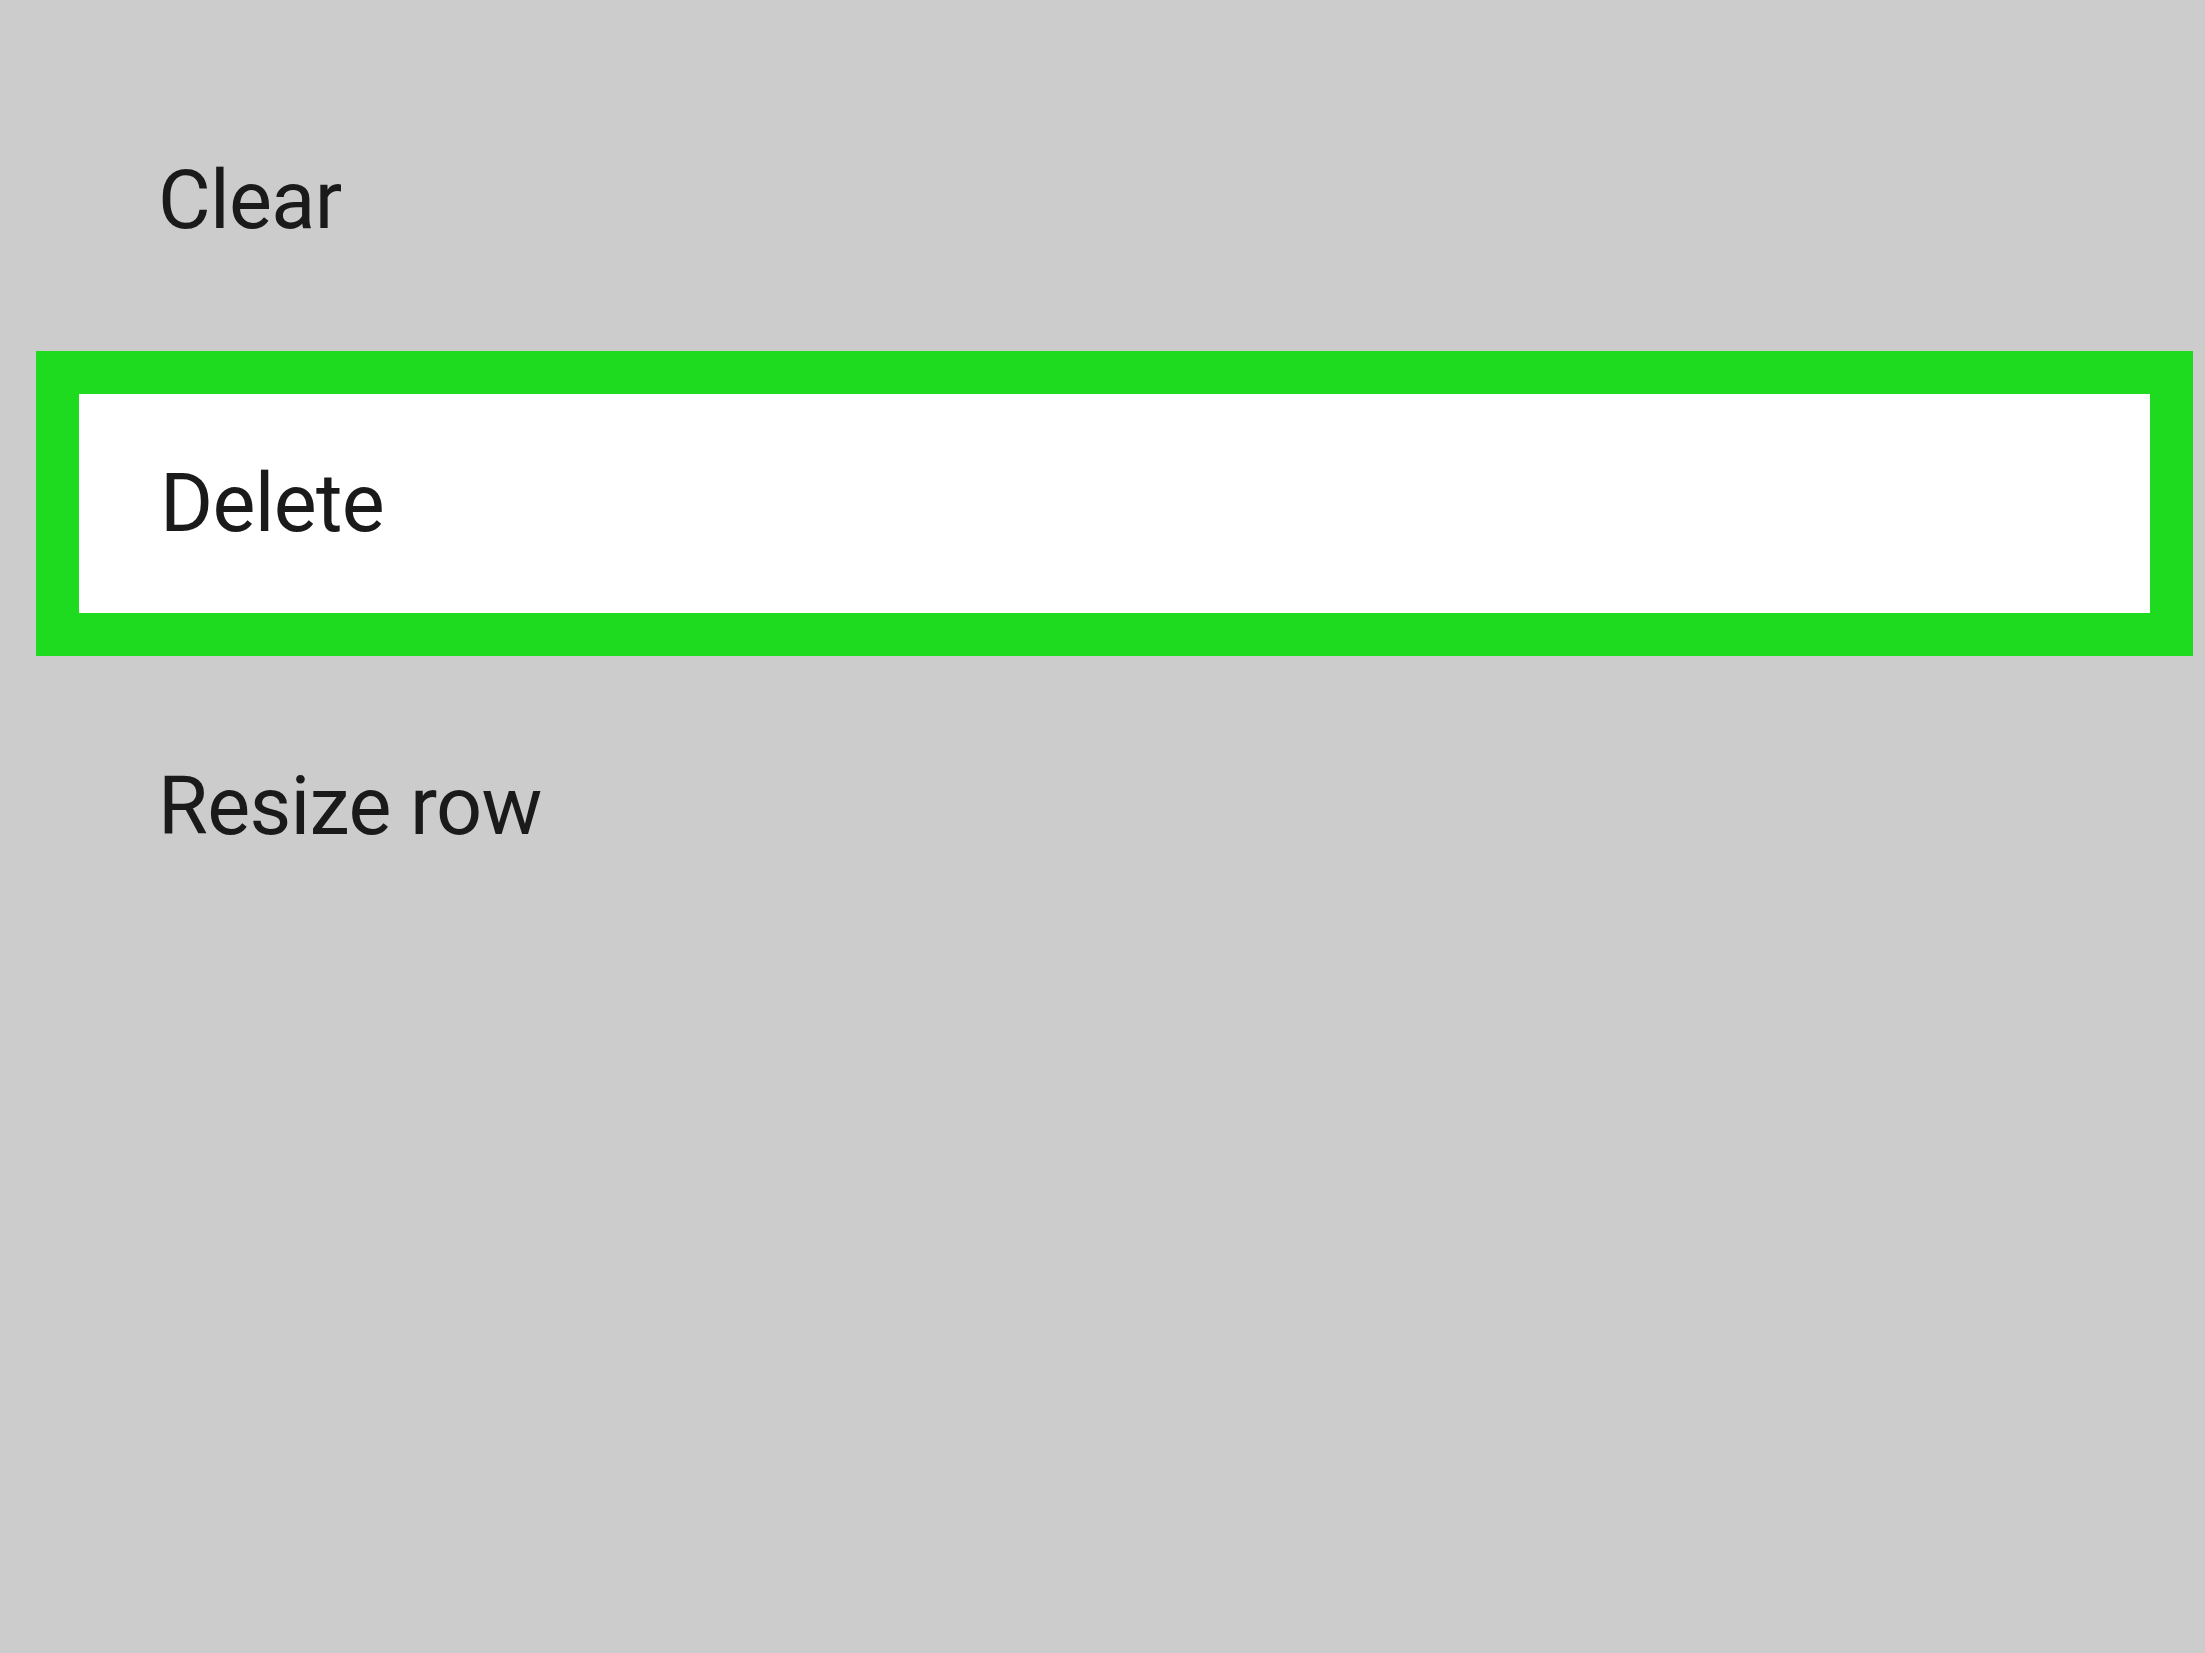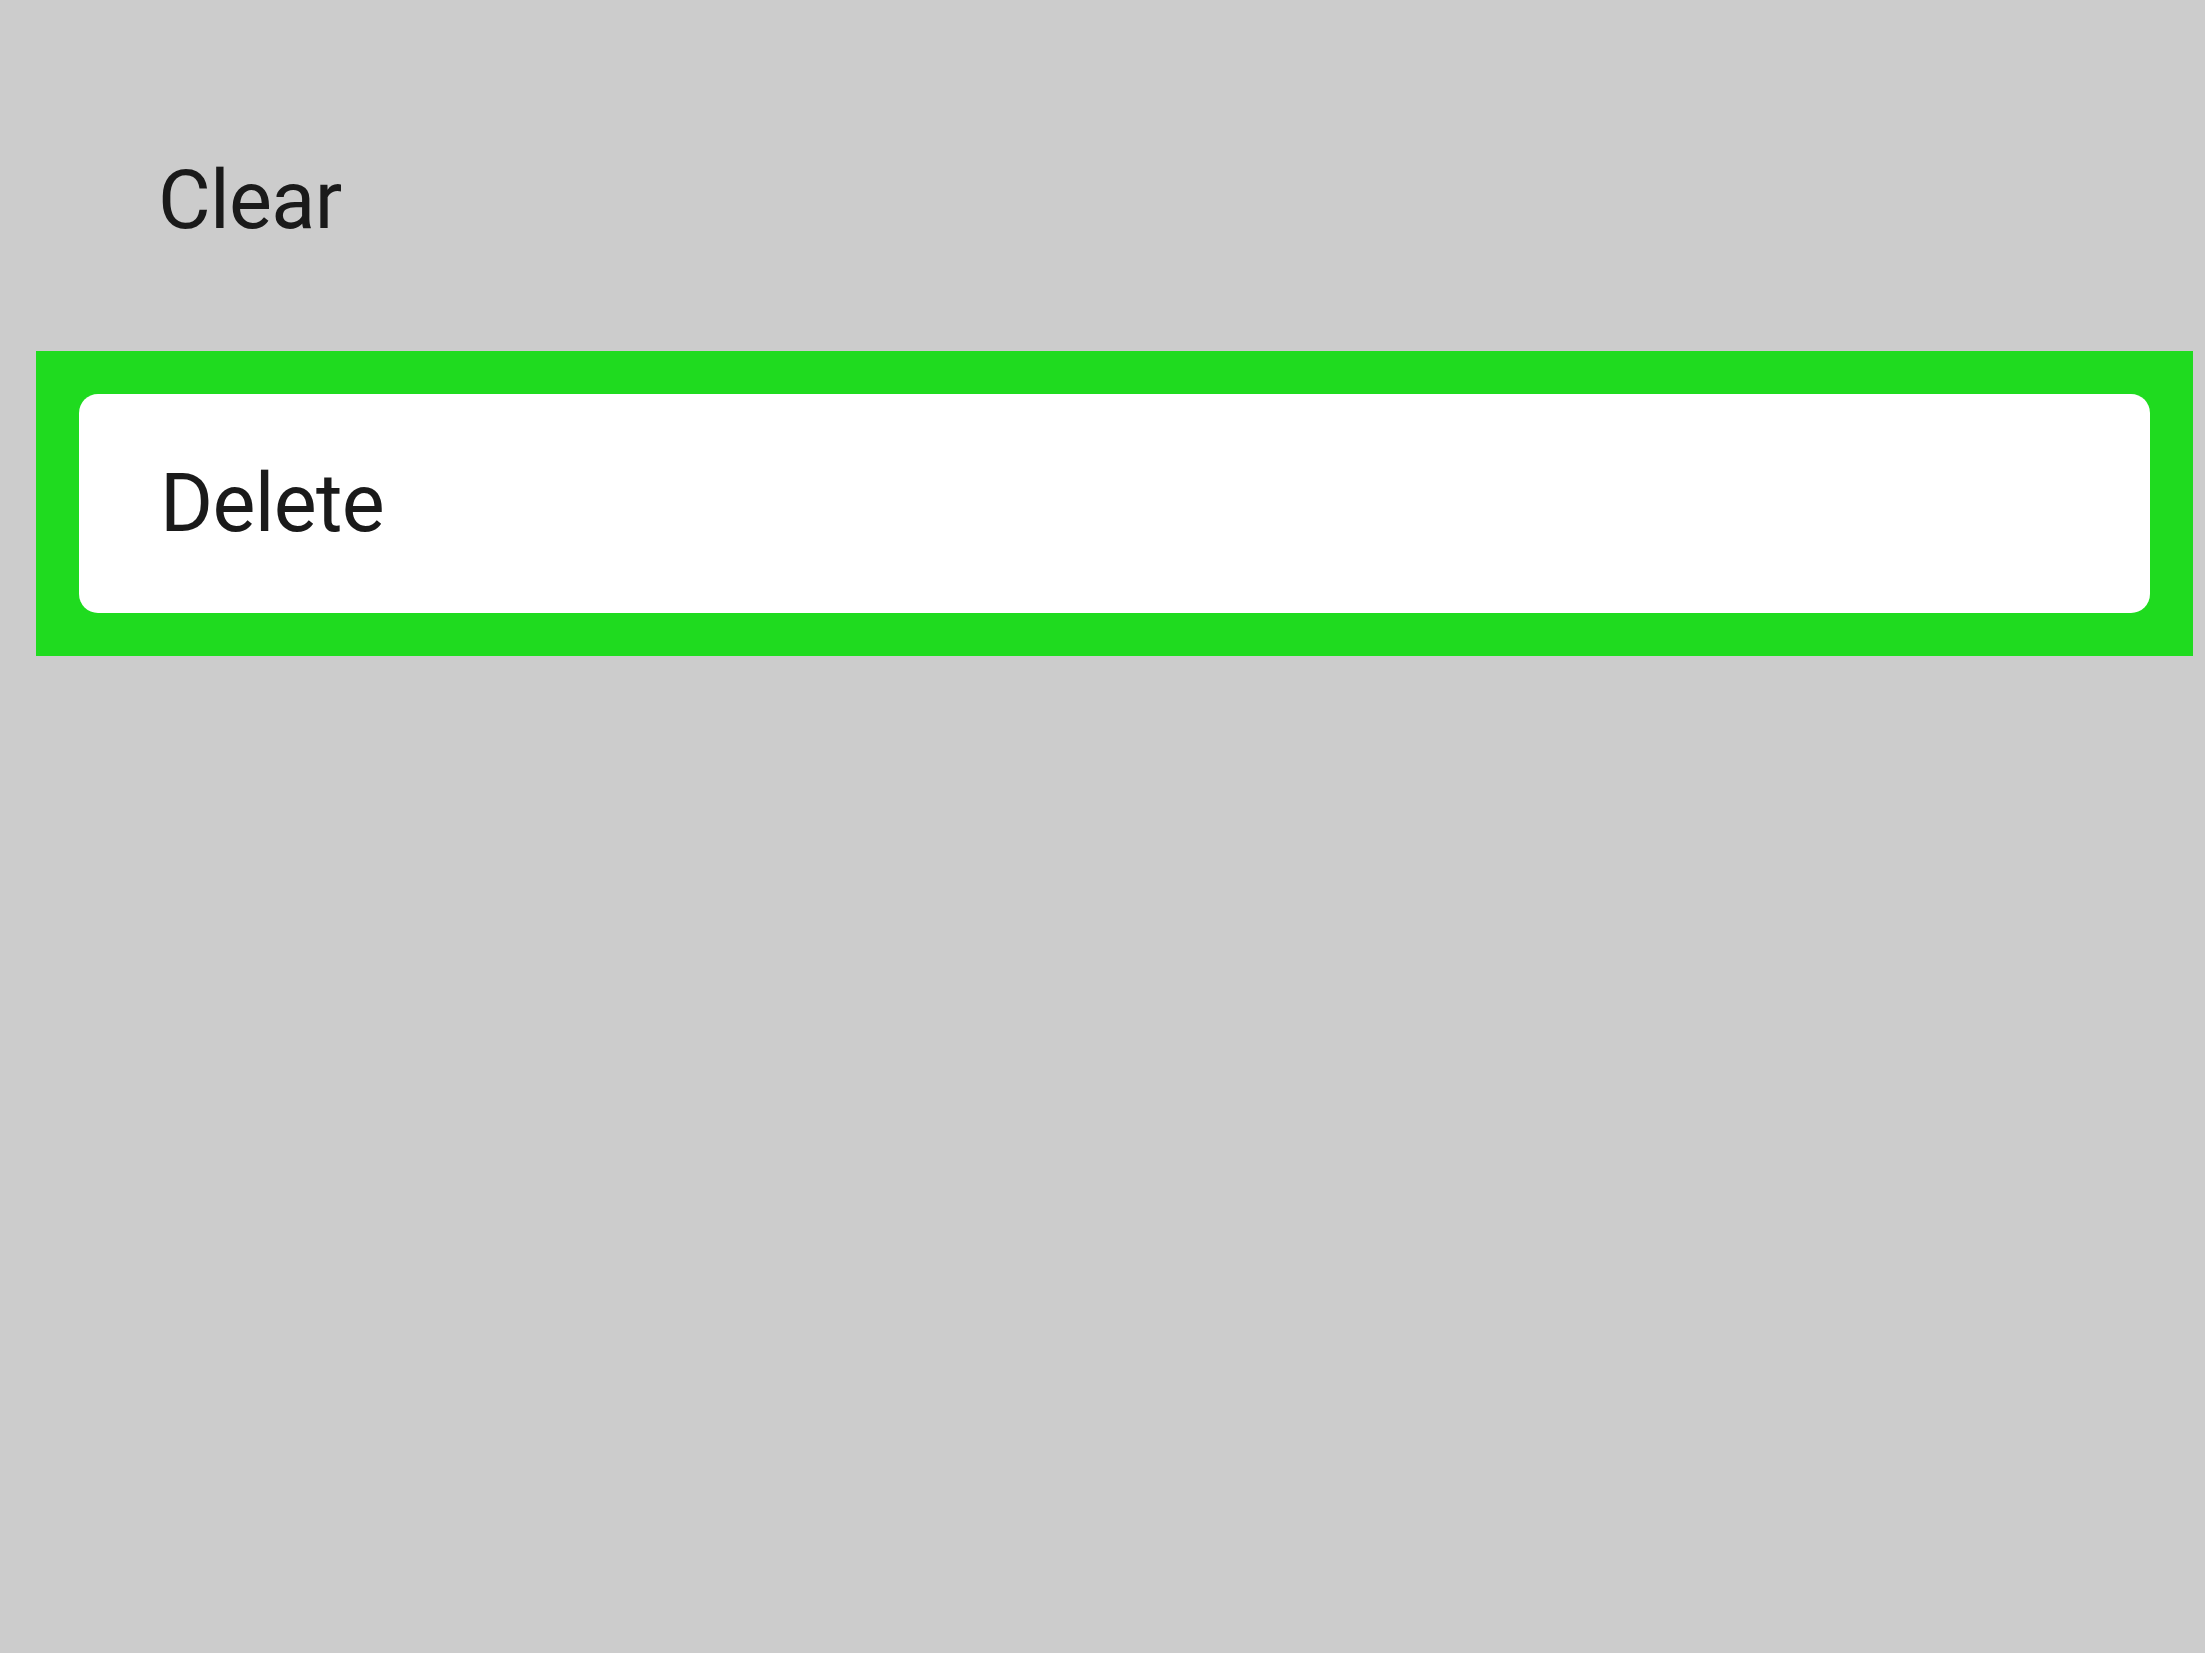--- a/index.html
+++ b/index.html
@@ -37,21 +37,20 @@
     }
     .highlighted-inner {
       background-color: #ffffff;
       padding: 69px 0 69px 69px;
       font-size: 81px;
       font-weight: 400;
       color: #1a1a1a;
       letter-spacing: -0.7px;
       line-height: 1;
       cursor: pointer;
-      border-radius: 19px;
     }
     .item-clear {
       padding-top: 124px;
       padding-bottom: 110px;
     }
     .item-freeze {
       padding-top: 138px;
       padding-bottom: 138px;
     }
     .item-hide {
@@ -73,15 +72,18 @@
   </div>
 
   <div class="highlighted-wrapper">
     <div class="highlighted-inner">
       <span>Delete</span>
     </div>
   </div>
 
 
 
+  <div class="menu-item item-resize">
+    <span>Resize row</span>
+  </div>
 
 </div>
 
 
 </body></html>

